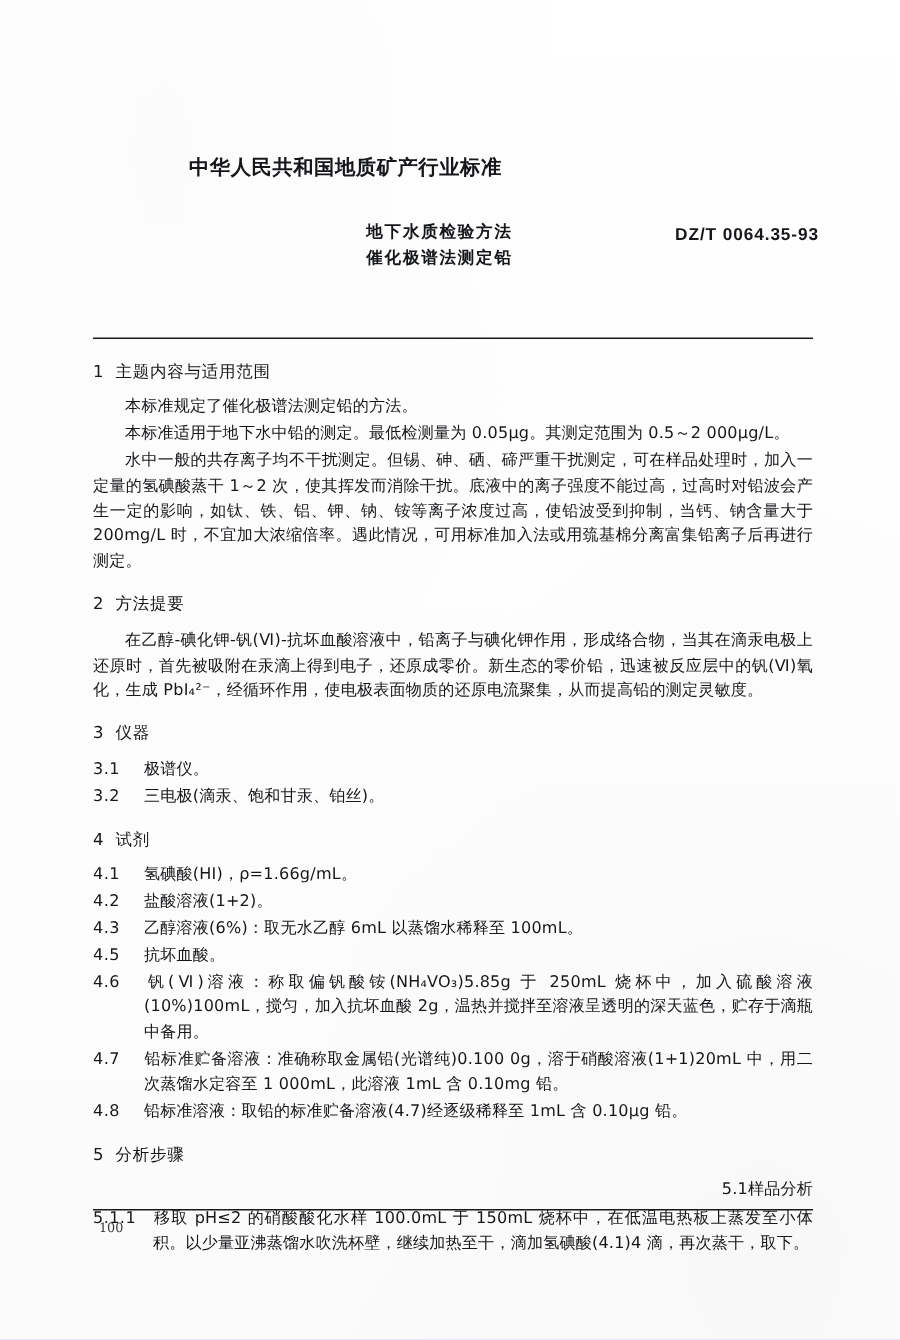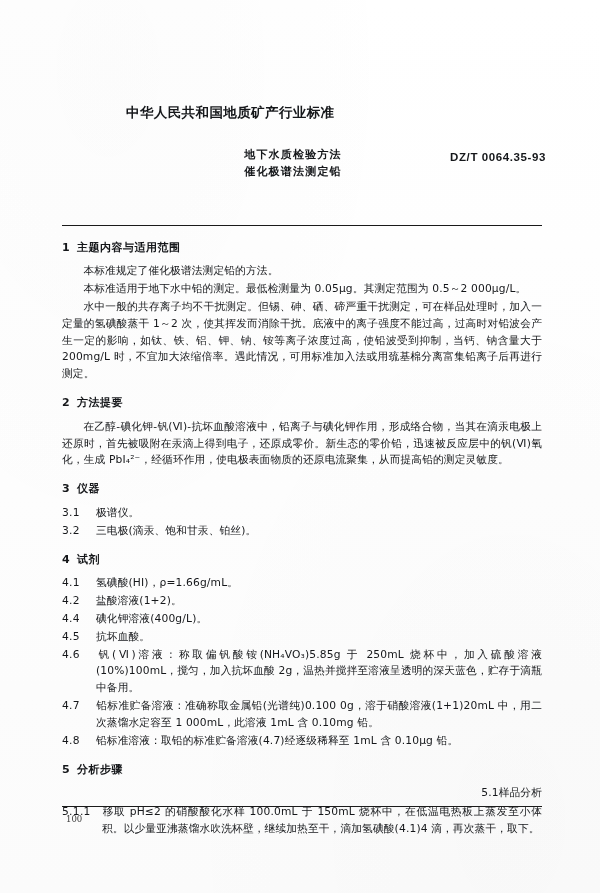--- a/index.html
+++ b/index.html
@@ -88,21 +88,21 @@
 
   
   .body-text {
     margin-top: 13px;
     font-size: 10.7px;
     line-height: 1.58;
     letter-spacing: 0.15px;
   }
 
   .sec-head {
-    font-weight: bold;
+    font-weight: normal;
     font-size: 11px;
     margin: 11px 0 7px 0;
     letter-spacing: 0.5px;
   }
   .sec-head .num {
     display: inline-block;
     min-width: 15px;
   }
   .sec-head:first-child { margin-top: 0; }
 
@@ -213,21 +213,21 @@
       <div class="sec-head">
         <span class="num">4</span><span>试剂</span>
       </div>
       <p class="item">
         <span class="lbl">4.1</span><span>氢碘酸(HI)，ρ=1.66g/mL。</span>
       </p>
       <p class="item">
         <span class="lbl">4.2</span><span>盐酸溶液(1+2)。</span>
       </p>
       <p class="item">
-        <span class="lbl">4.4</span><span>碘化钾溶液(400g/L)。</span>
+        <span class="lbl">4.3</span><span>乙醇溶液(6%)：取无水乙醇 6mL 以蒸馏水稀释至 100mL。</span>
       </p>
       <p class="item">
         <span class="lbl">4.5</span><span>抗坏血酸。</span>
       </p>
       <p class="item">
         <span class="lbl">4.6</span><span>钒(Ⅵ)溶液：称取偏钒酸铵(NH₄VO₃)5.85g 于 250mL 烧杯中，加入硫酸溶液(10%)100mL，搅匀，加入抗坏血酸 2g，温热并搅拌至溶液呈透明的深天蓝色，贮存于滴瓶中备用。</span>
       </p>
       <p class="item">
         <span class="lbl">4.7</span><span>铅标准贮备溶液：准确称取金属铅(光谱纯)0.100 0g，溶于硝酸溶液(1+1)20mL 中，用二次蒸馏水定容至 1 000mL，此溶液 1mL 含 0.10mg 铅。</span>
       </p>

